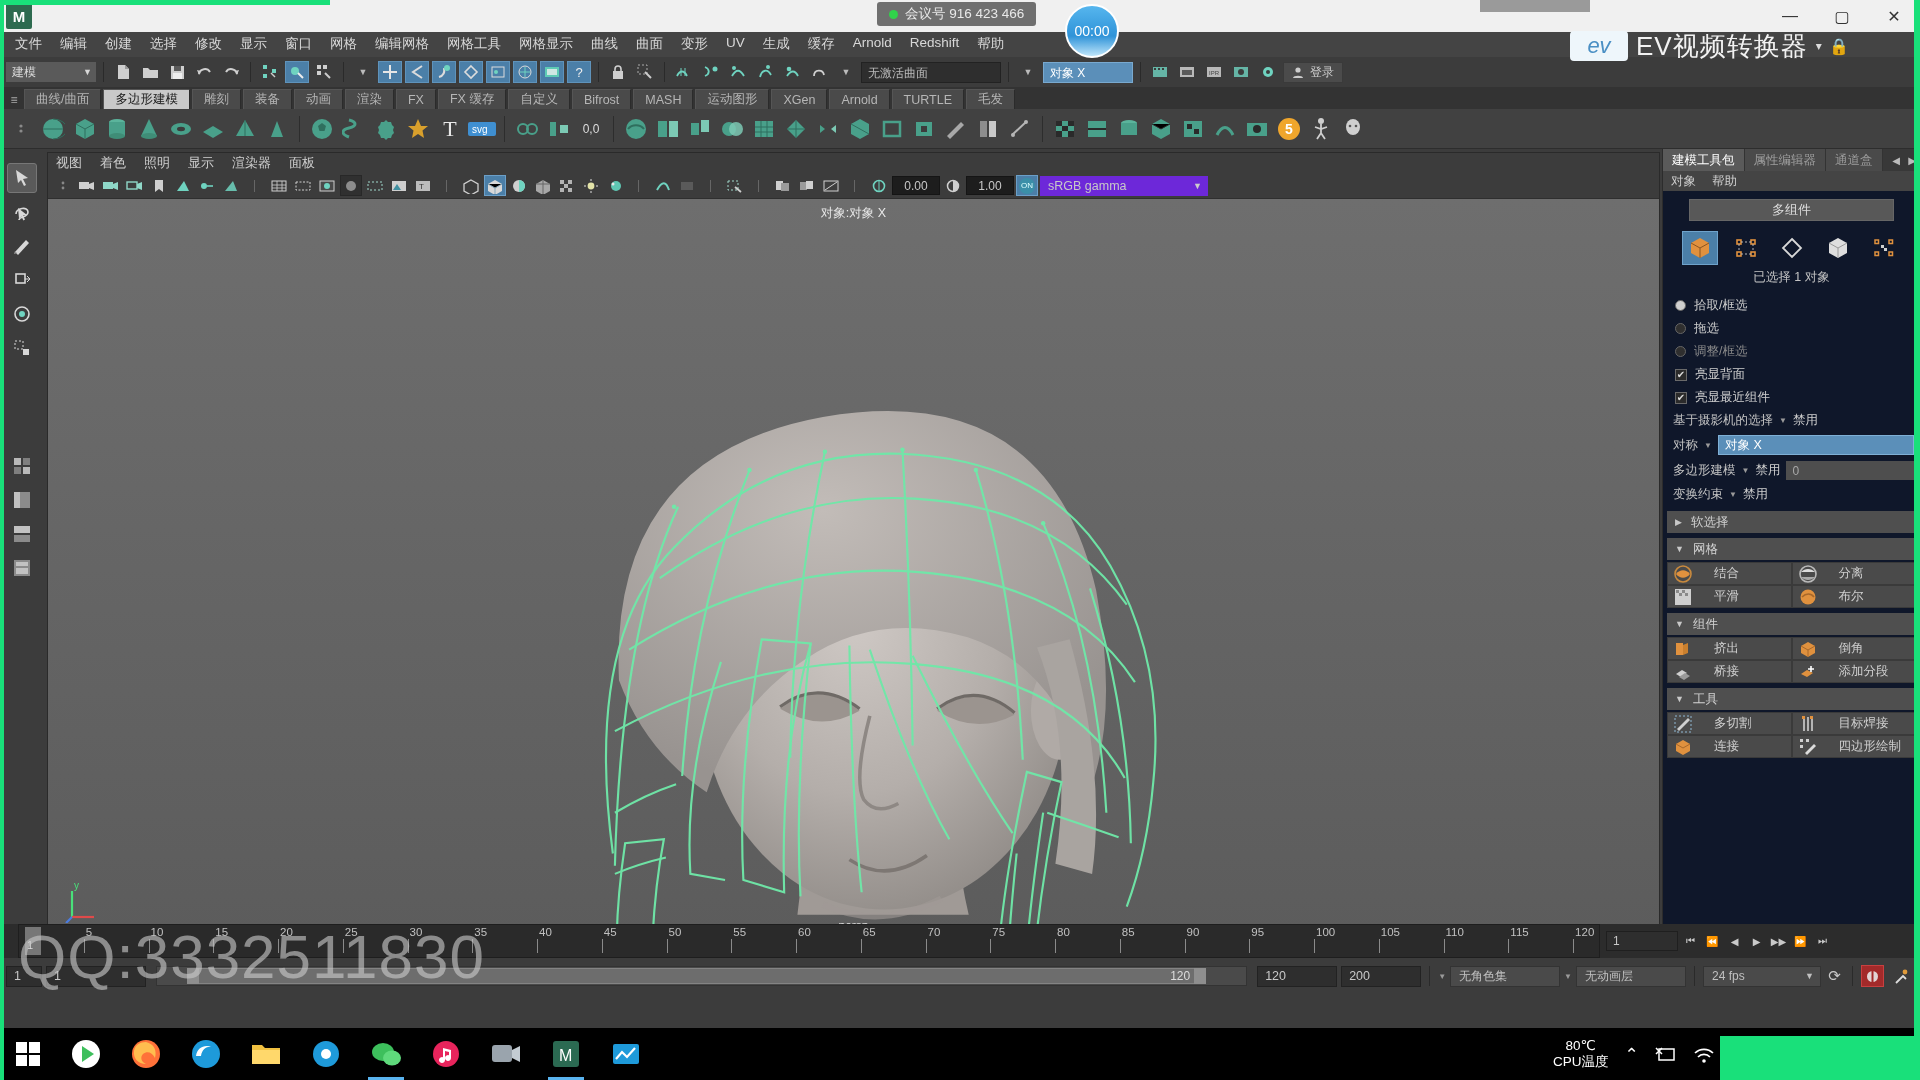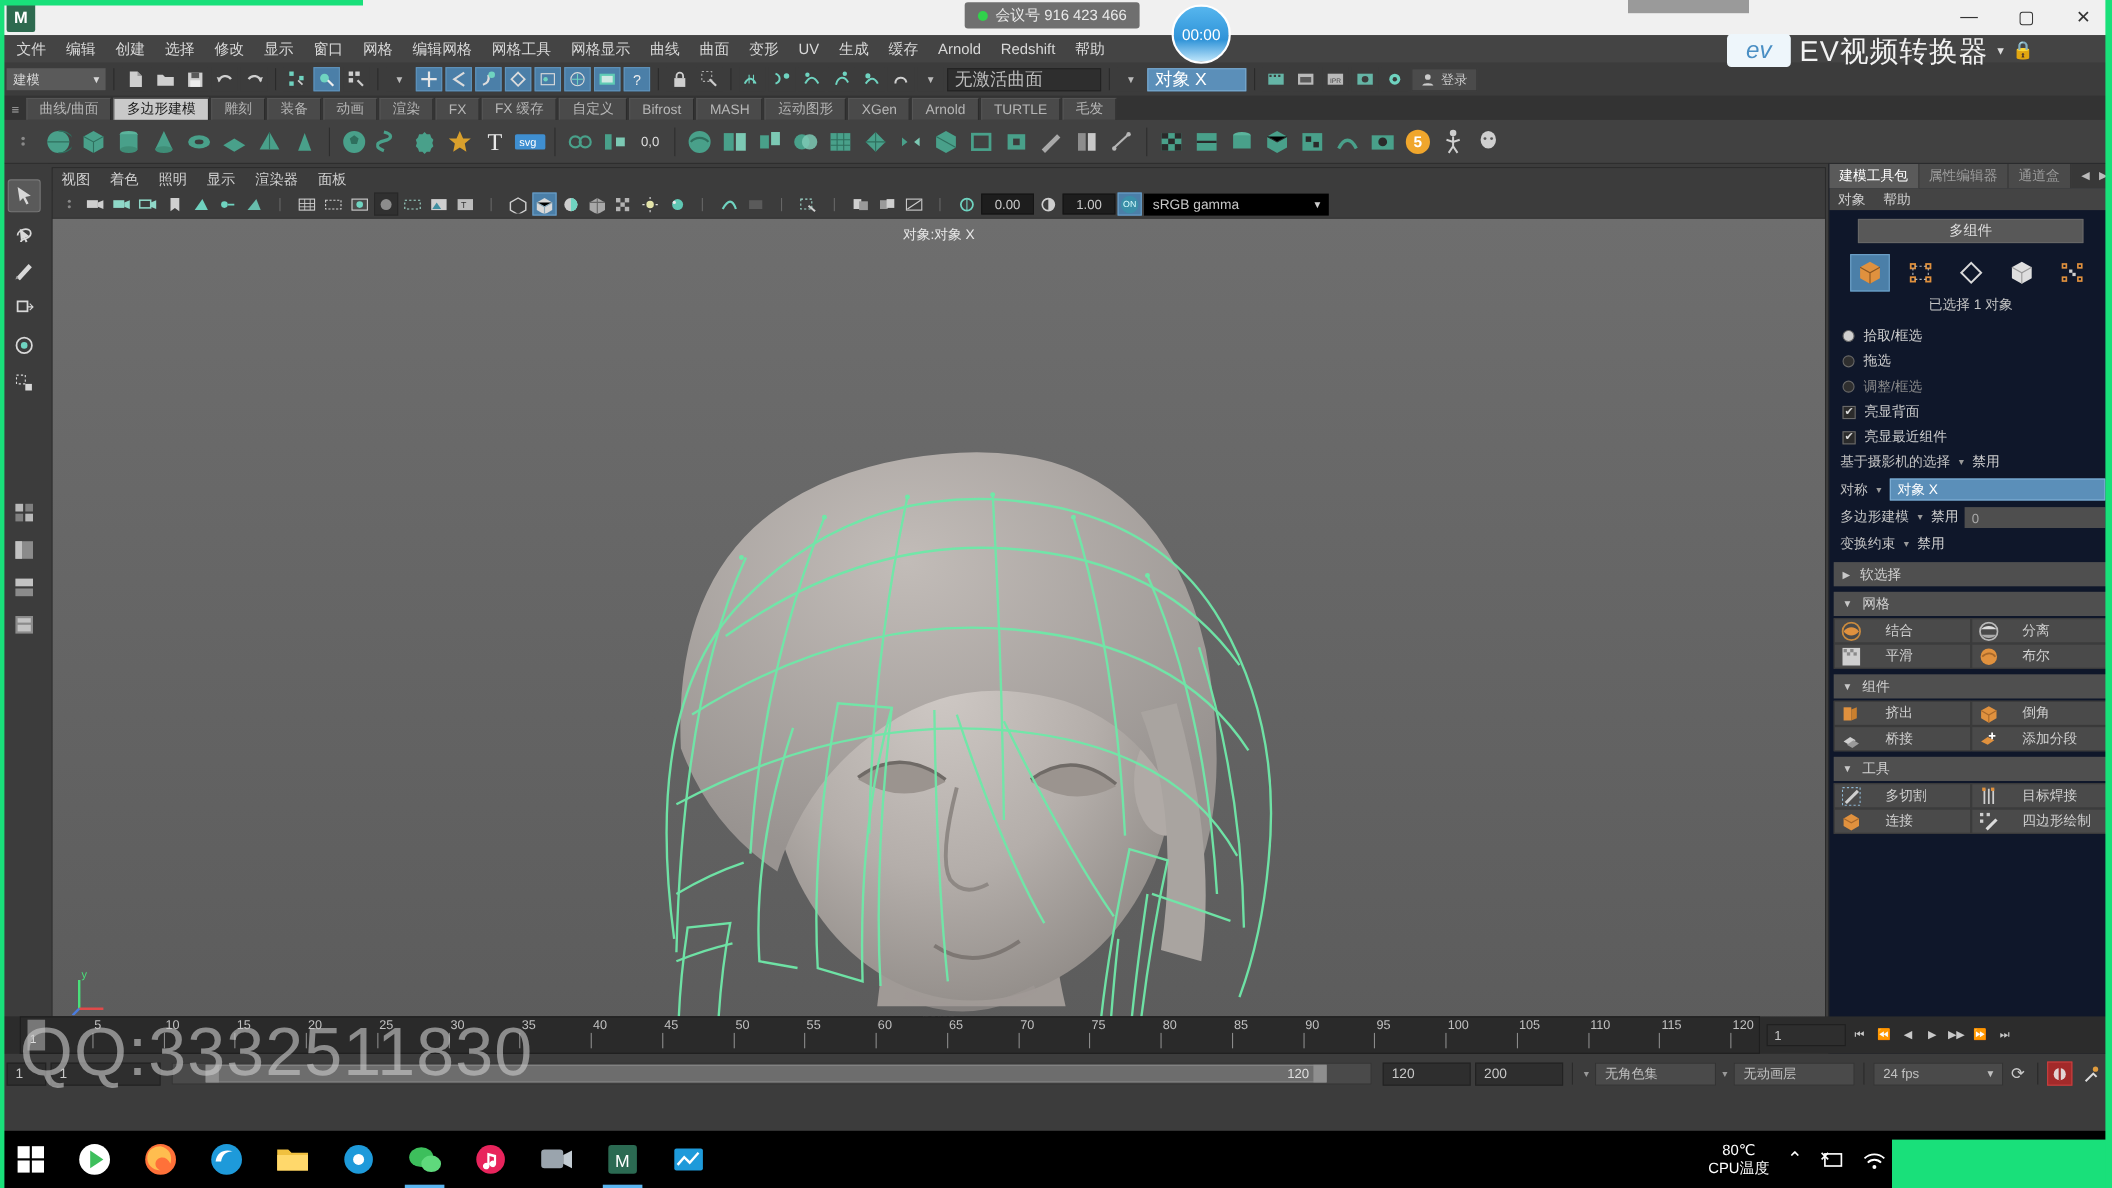--- a/index.html
+++ b/index.html
@@ -13,37 +13,37 @@
   .titlebar .mlogo{ width:26px; height:26px; margin:0 6px 0 6px; background:#2d6a4f;
     color:#fff; font-size:15px; font-weight:bold; display:flex; align-items:center;
     justify-content:center; border-radius:2px; }
   .titlebar .ttxt{ white-space:pre; letter-spacing:.2px; }
   .winbtns{ position:absolute; right:0; top:0; height:32px; display:flex; }
   .winbtns div{ width:52px; height:32px; display:flex; align-items:center;
     justify-content:center; font-size:16px; color:#333; }
 
   
   .menubar{ position:absolute; left:0; top:32px; width:1920px; height:25px;
-    background:#444; display:flex; align-items:center; padding-left:6px; }
+    background:#444; display:flex; padding-left:6px; }
   .menubar .mi{ color:#d8d8d8; font-size:13.5px; padding:3px 9px; white-space:nowrap; }
 
   
   .statusrow{ position:absolute; left:0; top:57px; width:1920px; height:30px;
     background:#3c3c3c; display:flex; align-items:center; padding-left:6px; gap:3px; }
   .selmode{ width:90px; height:20px; background:#5a5a5a; color:#d8d8d8; font-size:12px;
     display:flex; align-items:center; padding-left:6px; position:relative; }
   .selmode .ar{ position:absolute; right:4px; font-size:9px; }
   .sep{ width:1px; height:20px; background:#2a2a2a; margin:0 4px; }
   .tb{ width:24px; height:22px; background:#4b4b4b; border:1px solid #393939;
     display:flex; align-items:center; justify-content:center; }
   .tb.on{ background:#4b7fa8; border-color:#5f93bb; }
   .tb.tl{ background:#3c3c3c; border-color:transparent; }
   .tb svg{ display:block; }
   .fieldbox{ height:21px; background:#2e2e2e; border:1px solid #222; color:#bbb;
-    font-size:16px; display:flex; align-items:center; padding:0 6px; }
+    font-size:12px; display:flex; align-items:flex-end; padding:0 6px; }
   .fieldbox.blue{ background:#5b8fb9; color:#fff; border-color:#79a9cf; }
   .login{ height:21px; background:#4b4b4b; border:1px solid #3a3a3a; color:#ccc;
     font-size:12px; display:flex; align-items:center; padding:0 8px; gap:6px; }
 
   
   .shelftabs{ position:absolute; left:0; top:87px; width:1920px; height:22px;
     background:#333; display:flex; align-items:flex-end; padding-left:4px; }
   .shelftabs .hm{ width:20px; height:18px; color:#aaa; font-size:12px;
     display:flex; align-items:center; justify-content:center; }
   .stab{ height:20px; padding:0 11px; background:#4a4a4a; color:#b6b6b6;
@@ -75,21 +75,21 @@
     background:#3c3c3c; }
   .vpmenu span{ color:#d0d0d0; font-size:13px; }
   .vptool{ height:26px; display:flex; align-items:center; padding-left:4px; gap:2px;
     background:#3c3c3c; border-bottom:1px solid #2f2f2f; }
   .vtb{ width:22px; height:21px; display:flex; align-items:center; justify-content:center;
     border:1px solid transparent; }
   .vtb.on{ background:#4b7fa8; border-color:#6b9fc8; }
   .vtb.dk{ background:#303030; border-color:#282828; }
   .numf{ width:48px; height:19px; background:#1d1d1d; color:#c8c8c8; font-size:12px;
     display:flex; align-items:center; justify-content:center; border:1px solid #151515; }
-  .gamma{ width:168px; height:20px; background:#000000; color:#c8c8c8; font-size:12.5px;
+  .gamma{ width:168px; height:20px; background:#6d28d9; color:#c8c8c8; font-size:12.5px;
     display:flex; align-items:center; padding-left:8px; position:relative; }
   .gamma .ar{ position:absolute; right:6px; font-size:9px; color:#ccc; }
   .vpcanvas{ flex:1; position:relative; background:#646464;
     background-image:linear-gradient(180deg,#6e6e6e 0%,#5c5c5c 100%); overflow:hidden; }
   .vplabel{ position:absolute; left:50%; transform:translateX(-50%); top:6px;
     color:#e8e8e8; font-size:12.5px; }
   .perspLbl{ position:absolute; left:50%; transform:translateX(-50%); bottom:4px;
     color:#e0e0e0; font-size:12px; }
   .axisg{ position:absolute; left:14px; bottom:14px; }
 

